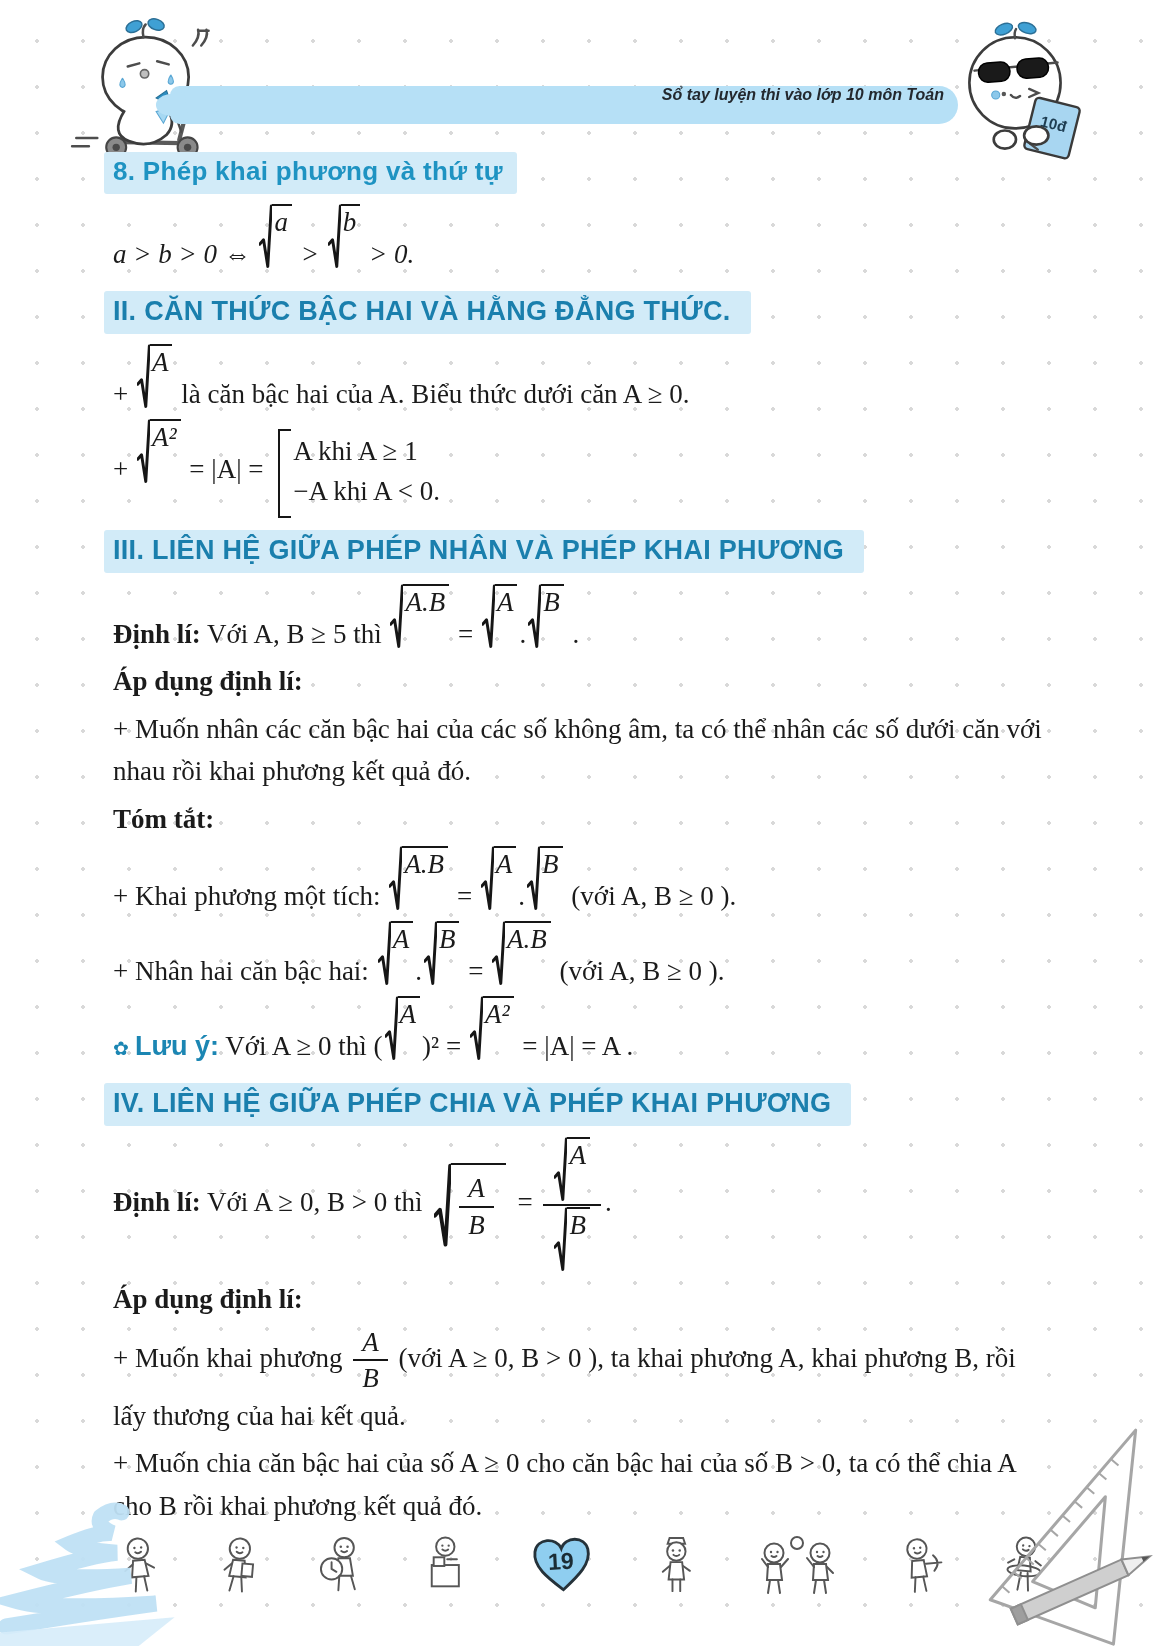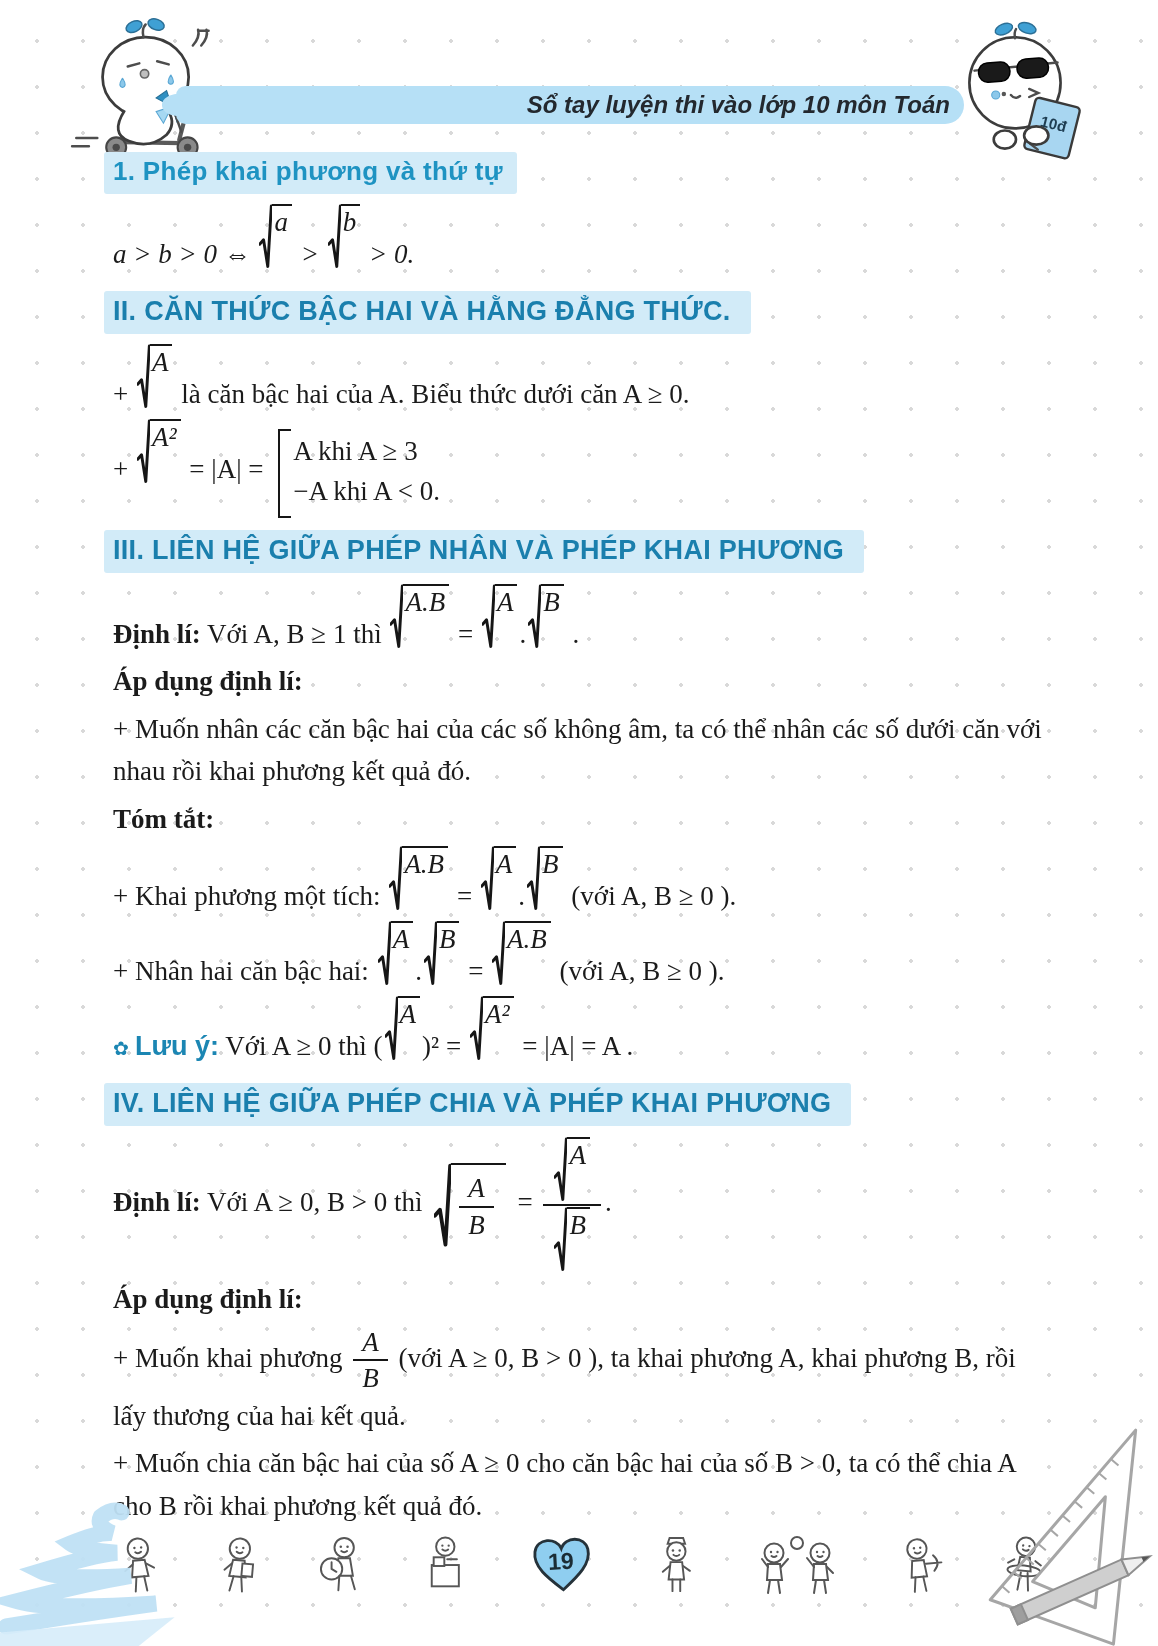--- a/index.html
+++ b/index.html
@@ -3,24 +3,24 @@
 <meta charset="utf-8">
 <style>
   *{box-sizing:border-box}
   html,body{margin:0;padding:0;background:#e8e8e8}
   .page{position:relative;width:1158px;height:1646px;margin:0 auto;background:#ffffff;overflow:hidden;
     background-image:radial-gradient(circle,#d9d9d9 1.6px,rgba(0,0,0,0) 1.9px);
     background-size:46px 46px;background-position:14px 18px;
     font-family:"Liberation Serif","DejaVu Serif",serif;color:#1b1b1b;}
 
   
-  .banner{position:absolute;left:176px;top:86px;width:788px;height:38px;background:#b6e0f6;
-    border-radius:10px 20px 20px 10px;display:flex;align-items:center;justify-content:flex-end;
+  .banner{position:absolute;left:170px;top:86px;width:788px;height:38px;background:#b6e0f6;
+    border-radius:10px 20px 20px 10px;display:flex;align-items:flex-start;justify-content:flex-end;
     padding-right:14px;font-family:"Liberation Sans","DejaVu Sans",sans-serif;font-weight:700;
-    font-style:italic;font-size:24px;color:#23282e;}
+    font-style:italic;font-size:16px;color:#23282e;}
   .banner::before{content:"";position:absolute;left:-14px;top:8px;width:30px;height:22px;background:#b6e0f6;border-radius:50% 0 0 60%;transform:rotate(-8deg);}
   .mascot-left{position:absolute;left:70px;top:14px;width:168px;height:auto}
   .mascot-right{position:absolute;left:940px;top:20px;width:152px;height:auto}
 
   
   .content{position:absolute;left:113px;top:150px;width:936px;font-size:27px;line-height:1.58;}
   .sec-heading{display:inline-block;background:#d2ebf8;color:#1a7fad;
     font-family:"Liberation Sans","DejaVu Sans",sans-serif;font-weight:700;font-size:27px;line-height:1.3;
     padding:3px 20px 5px 9px;margin:12px 0 6px -9px;border-radius:3px;letter-spacing:.3px;}
   .sec-heading.first{color:#1e93c2;font-size:26px;margin-top:0;padding-right:14px;}
@@ -148,21 +148,21 @@
       <rect x="0" y="0" width="45" height="52" rx="4" class="card"></rect>
       <text x="23" y="27" class="card-text">10đ</text>
       <path class="mline" d="M5 46 l9 4"></path>
     </g>
     <ellipse cx="95" cy="114" rx="12" ry="9" class="blob"></ellipse>
     <ellipse cx="64" cy="118" rx="11" ry="9" class="blob"></ellipse>
   </svg>
 
   <div class="content">
 
-    <div><span class="sec-heading first">1. Phép khai phương và thứ tự</span></div>
+    <div><span class="sec-heading first">8. Phép khai phương và thứ tự</span></div>
 
 
     <div class="math-line ital"><span>a &gt; b &gt; 0 ⇔ </span><span class="sqrt">
           <svg class="radsvg" viewBox="0 0 20 100" preserveAspectRatio="none">
             <path d="M1 62 L7 55 L13.5 96 L19 3"></path>
           </svg>
           <span class="arg">a</span>
         </span><span> &gt; </span><span class="sqrt">
           <svg class="radsvg" viewBox="0 0 20 100" preserveAspectRatio="none">
             <path d="M1 62 L7 55 L13.5 96 L19 3"></path>
@@ -178,27 +178,27 @@
           </svg>
           <span class="arg">A</span>
         </span><span> là căn bậc hai của A. Biểu thức dưới căn A ≥ 0.</span></div>
 
     <div class="math-line"><span>+ </span><span class="sqrt">
           <svg class="radsvg" viewBox="0 0 20 100" preserveAspectRatio="none">
             <path d="M1 62 L7 55 L13.5 96 L19 3"></path>
           </svg>
           <span class="arg">A²</span>
         </span><span> = |A| = </span><span class="cases">
-          <span>A khi A ≥ 3</span>
+          <span>A khi A ≥ 1</span>
           <span>−A khi A &lt; 0.</span>
         </span></div>
 
     <div><span class="sec-heading">III. LIÊN HỆ GIỮA PHÉP NHÂN VÀ PHÉP KHAI PHƯƠNG</span></div>
 
-    <p class="body-text"><b class="label">Định lí:</b><span> Với A, B ≥ 1 thì </span><span class="sqrt">
+    <p class="body-text"><b class="label">Định lí:</b><span> Với A, B ≥ 5 thì </span><span class="sqrt">
           <svg class="radsvg" viewBox="0 0 20 100" preserveAspectRatio="none">
             <path d="M1 62 L7 55 L13.5 96 L19 3"></path>
           </svg>
           <span class="arg">A.B</span>
         </span><span> = </span><span class="sqrt">
           <svg class="radsvg" viewBox="0 0 20 100" preserveAspectRatio="none">
             <path d="M1 62 L7 55 L13.5 96 L19 3"></path>
           </svg>
           <span class="arg">A</span>
         </span><span>.</span><span class="sqrt">

